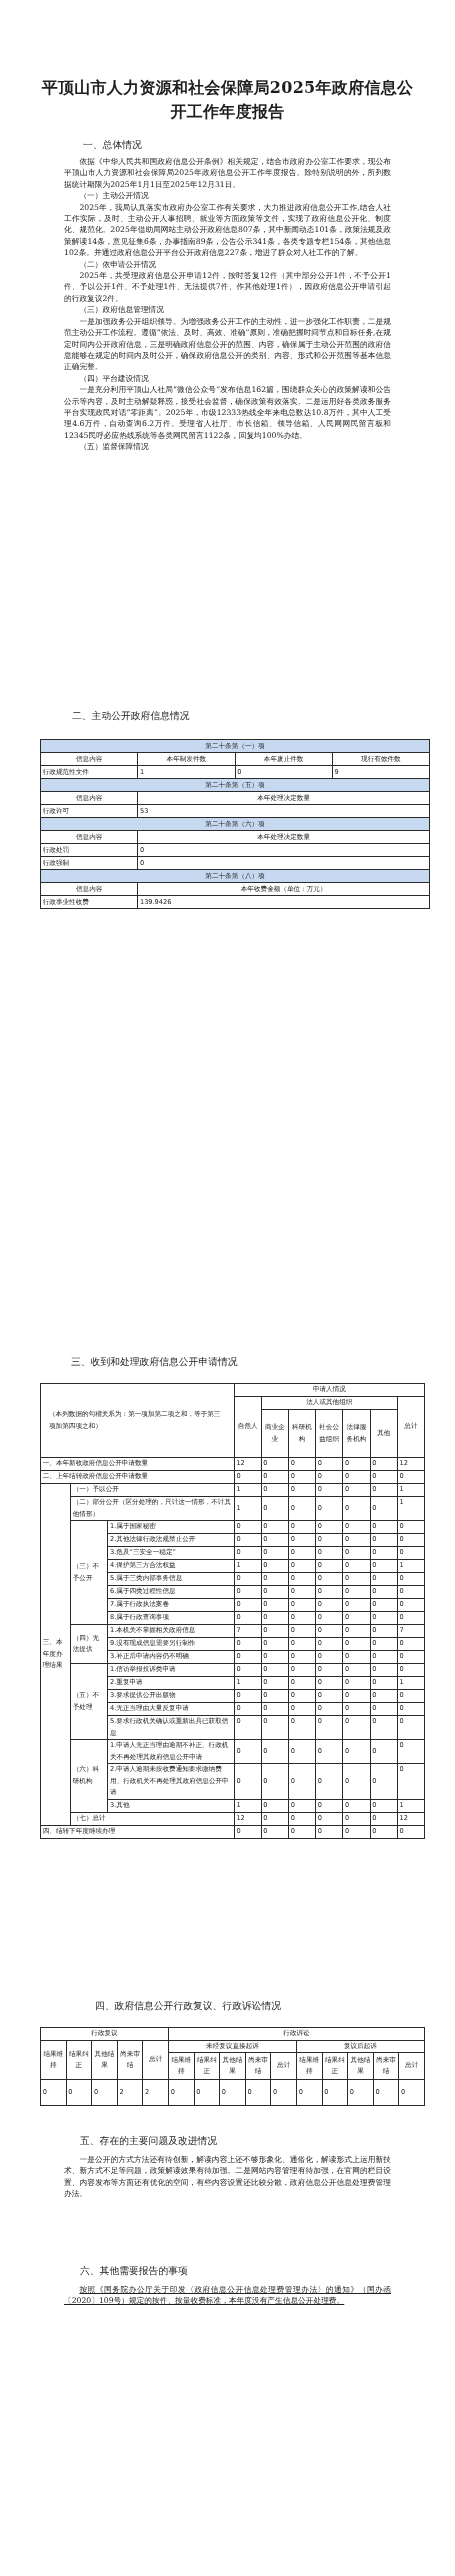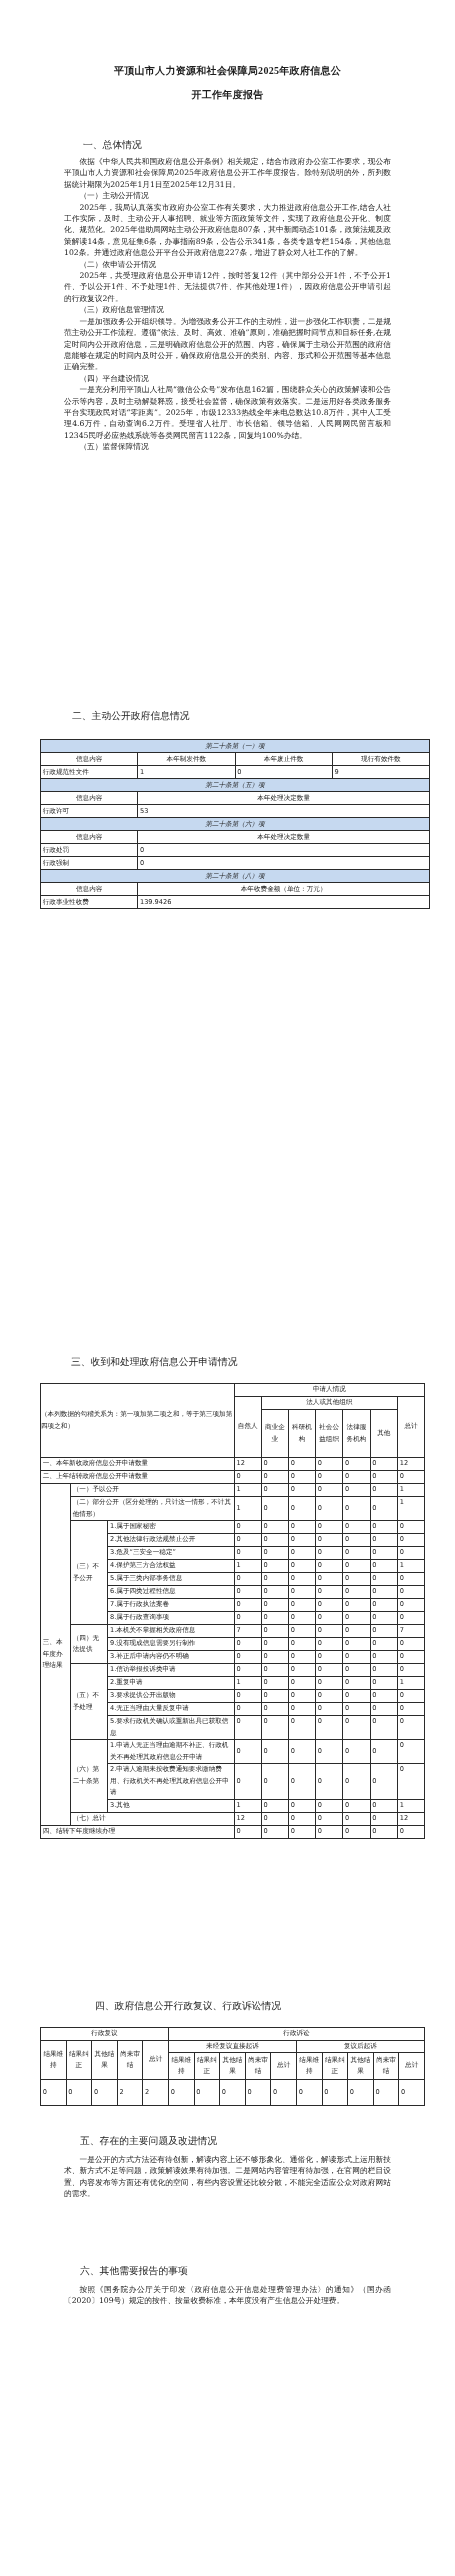--- a/index.html
+++ b/index.html
@@ -3,45 +3,44 @@
 <meta charset="utf-8">
 <style>
   html, body { margin: 0; padding: 0; background: #ffffff; }
   body {
     width: 456px; height: 2576px; position: relative; overflow: hidden;
     font-family: "DejaVu Serif", "Liberation Serif", serif;
     color: #222;
   }
   .abs { position: absolute; }
   .title {
-    left: 40px; width: 375px; top: 59px; text-align: center;
-    font-size: 10px; font-weight: bold; line-height: 24px; color: #1e1e1e;
+    left: 40px; width: 375px; top: 76px; text-align: center;
+    font-size: 16px; font-weight: bold; line-height: 24px; color: #1e1e1e;
     letter-spacing: 0.3px;
-    font-family: Liberation Serif, serif;
   }
   .h1 {
     font-size: 9.8px; font-weight: normal; color: #222; line-height: 13.8px;
   }
   .body-text {
     left: 64px; width: 327px;
     font-size: 7.7px; line-height: 11.4px; color: #222;
     text-align: justify;
   }
   .body-text p { margin: 0; text-indent: 2em; }
   .body-text .sub { margin: 0; text-indent: 2em; }
 
   table { border-collapse: collapse; table-layout: fixed; }
   td, th {
     border: 0.8px solid #2a2a2a; font-weight: normal;
     font-family: "DejaVu Sans", "Liberation Sans", sans-serif;
     color: #222; padding: 0 1.7px; vertical-align: middle;
   }
   .t2 { left: 40px; top: 739px; width: 390px; font-size: 6.6px; }
   .t2 td { height: 12px; }
-  .t2 .band { background: #c6d9f0; text-align: center; font-style: italic; }
+  .t2 .band { background: #c6d9f0; text-align: center; }
   .t2 .center { text-align: center; }
 
   .t3 { left: 40px; top: 1383px; width: 385px; font-size: 6.6px; }
   .t3 td { height: 12px; line-height: 11.5px; }
   .t3 .hd { text-align: center; }
   .t3 .num { text-align: left; }
   .t3 .numtop { vertical-align: top; }
 
   .t4 { left: 40px; top: 2027px; width: 385px; font-size: 6.6px; }
   .t4 td { text-align: center; line-height: 11px; }
@@ -142,21 +141,21 @@
     <col style="width:26px">
       <col style="width:26.4px">
       <col style="width:26px">
       <col style="width:26.4px">
       <col style="width:26.4px">
       <col style="width:26.4px">
       <col style="width:26px">
   </colgroup>
   <tbody>
       <tr>
-    <td colspan="3" rowspan="3" style="padding:0 0;">（本列数据的勾稽关系为：第一项加第二项之和，等于第三项加第四项之和）</td>
+    <td colspan="3" rowspan="3" style="padding:0 8px;">（本列数据的勾稽关系为：第一项加第二项之和，等于第三项加第四项之和）</td>
     <td colspan="7" class="hd">申请人情况</td>
   </tr>
   <tr>
     <td rowspan="2" class="hd">自然人</td>
     <td colspan="5" class="hd">法人或其他组织</td>
     <td rowspan="2" class="hd">总计</td>
   </tr>
   <tr style="height:48px;">
     <td class="hd">商业企业</td>
     <td class="hd">科研机构</td>
@@ -364,21 +363,21 @@
         <td>5.要求行政机关确认或重新出具已获取信息</td>
         <td class="num numtop">0</td>
         <td class="num numtop">0</td>
         <td class="num numtop">0</td>
         <td class="num numtop">0</td>
         <td class="num numtop">0</td>
         <td class="num numtop">0</td>
         <td class="num numtop">0</td>
       </tr>
       <tr>
-        <td rowspan="3">（六）第二十条第</td>
+        <td rowspan="3">（六）科研机构</td>
         <td>1.申请人无正当理由逾期不补正、行政机关不再处理其政府信息公开申请</td>
         <td class="num">0</td>
         <td class="num">0</td>
         <td class="num">0</td>
         <td class="num">0</td>
         <td class="num">0</td>
         <td class="num">0</td>
         <td class="num numtop">0</td>
       </tr>
       <tr>
@@ -484,20 +483,20 @@
     <td>0</td>
     <td>0</td>
     <td>0</td>
     <td>0</td>
   </tr>
 </tbody>
   </table>
 
 <div class="abs h1" style="left:80px; top:2134px;">五、存在的主要问题及改进情况</div>
 <div class="abs body-text" style="top:2154px;">
-  <p>一是公开的方式方法还有待创新，解读内容上还不够形象化、通俗化，解读形式上运用新技术、新方式不足等问题，政策解读效果有待加强。二是网站内容管理有待加强，在官网的栏目设置、内容发布等方面还有优化的空间，有些内容设置还比较分散，不能完全适应公众对政府网站的需求。</p>
+  <p>一是公开的方式方法还有待创新，解读内容上还不够形象化、通俗化，解读形式上运用新技术、新方式不足等问题，政策解读效果有待加强。二是网站内容管理有待加强，在官网的栏目设置、内容发布等方面还有优化的空间，有些内容设置还比较分散，政府信息公开信息处理费管理办法。</p>
 </div>
 
 <div class="abs h1" style="left:80px; top:2264px;">六、其他需要报告的事项</div>
-<div class="abs body-text" style="top:2284px;">
+<div class="abs body-text" style="top:2284px;text-decoration:underline;">
   <p>按照《国务院办公厅关于印发〈政府信息公开信息处理费管理办法〉的通知》（国办函〔2020〕109号）规定的按件、按量收费标准，本年度没有产生信息公开处理费。</p>
 </div>
 
 
 </body></html>

